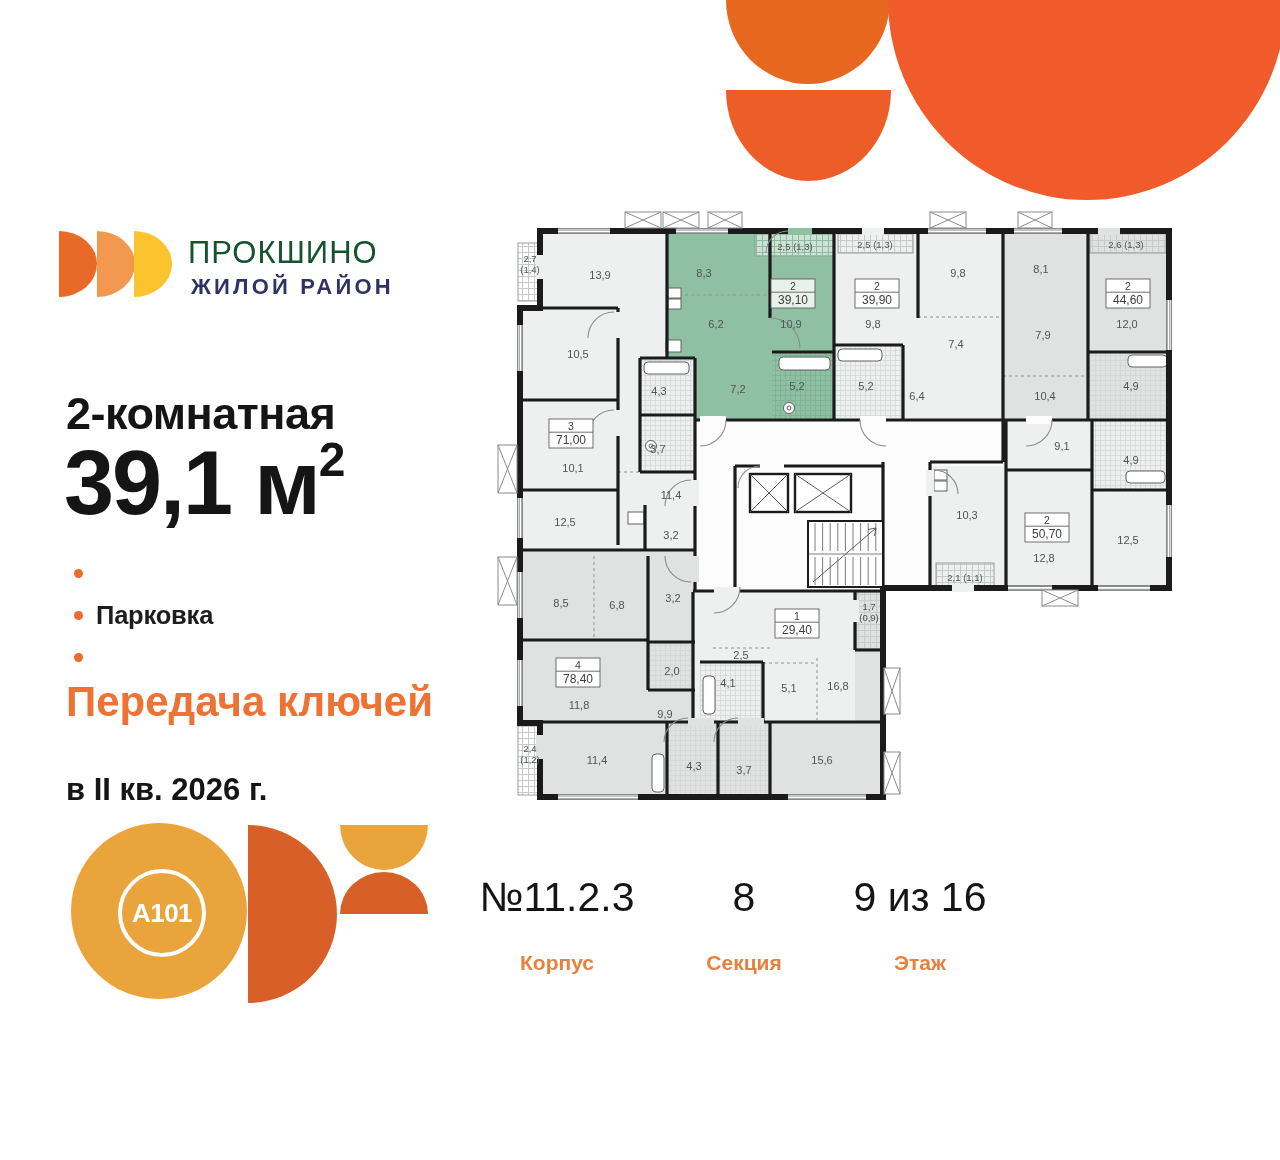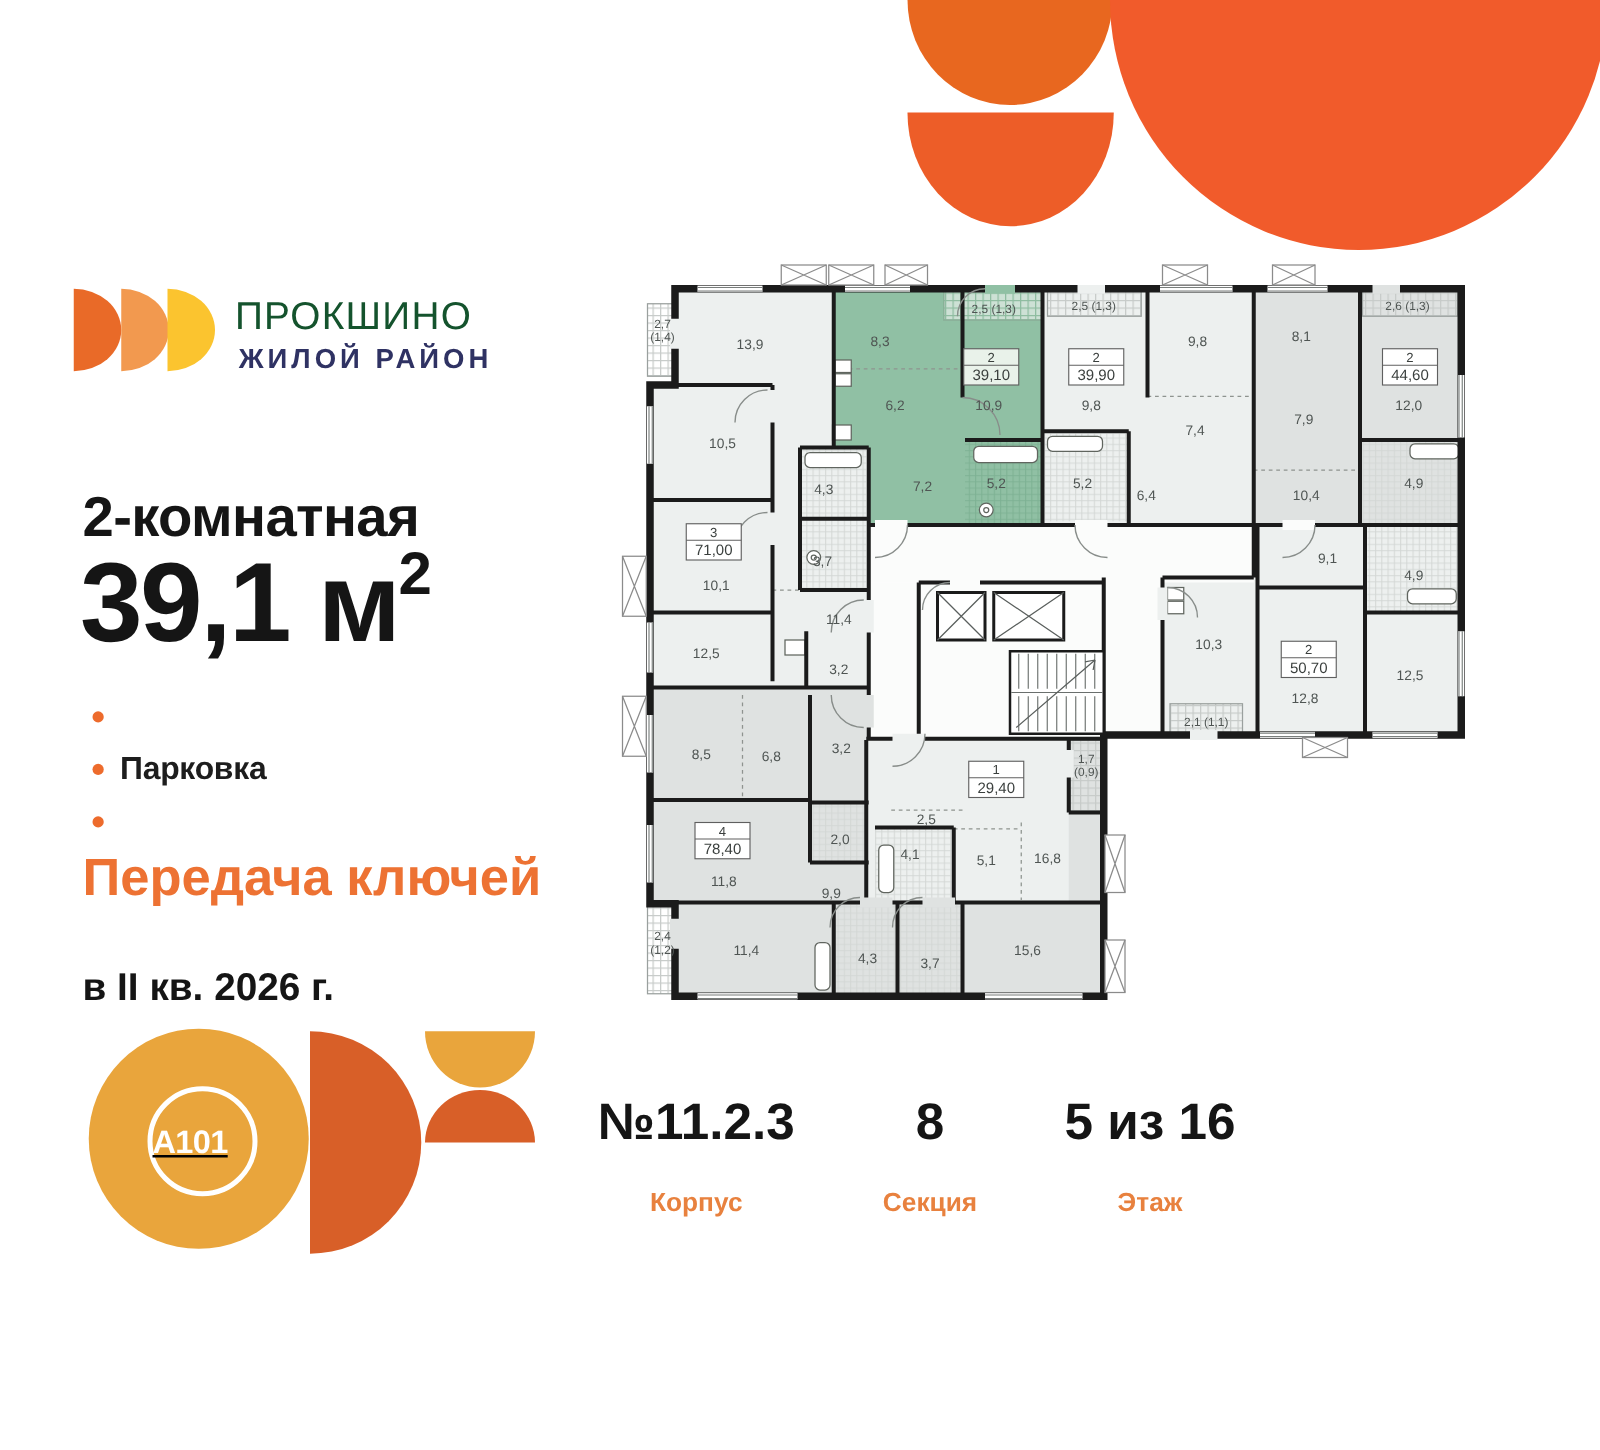--- a/index.html
+++ b/index.html
@@ -24,26 +24,26 @@
   
   #features{left:74px;top:552px;}
   .feature-row{display:flex;align-items:center;height:42px;}
   .bullet{width:9px;height:9px;border-radius:50%;background:#ED6B2C;margin-right:13px;flex:0 0 auto;}
   .feature-label{font-size:25.5px;font-weight:600;color:#1d1d1d;letter-spacing:-0.2px;}
   
   #handover-1{left:66px;top:678px;font-size:42px;font-weight:800;color:#ED7233;}
   #handover-2{left:66px;top:726px;font-size:31px;font-weight:800;color:#151515;margin-top:46px;}
   
   .stat{position:absolute;top:874px;transform:translateX(-50%);text-align:center;}
-  .stat-value{font-size:41px;font-weight:700;color:#151515;white-space:nowrap;}
+  .stat-value{font-size:41px;font-weight:400;color:#151515;white-space:nowrap;}
   .stat-label{margin-top:30px;font-size:21px;font-weight:700;color:#E8813E;}
   
   #a101-circle{left:71px;top:823px;width:176px;height:176px;border-radius:50%;background:#E9A53C;}
   #a101-ring{left:118px;top:869px;width:88px;height:88px;border-radius:50%;border:4.5px solid #fff;
-             display:flex;align-items:center;justify-content:flex-start;box-sizing:border-box;text-decoration:underline;}
+             display:flex;align-items:center;justify-content:center;box-sizing:border-box;}
   #a101-text{font-size:26px;font-weight:800;color:#fff;letter-spacing:-0.5px;}
   #a101-half{left:248px;top:825px;width:89px;height:178px;background:#D85F28;
              border-top-right-radius:89px 89px;border-bottom-right-radius:89px 89px;}
   #a101-dome-top{left:340px;top:825px;width:88px;height:45px;background:#E9A53C;
              border-bottom-left-radius:44px 45px;border-bottom-right-radius:44px 45px;}
   #a101-dome-bot{left:340px;top:872px;width:88px;height:42px;background:#D85F28;
              border-top-left-radius:44px 42px;border-top-right-radius:44px 42px;}
   
   text{font-family:"Liberation Sans",sans-serif;}
   .room-label{font-size:11px;fill:#4f5553;text-anchor:middle;}
@@ -85,21 +85,21 @@
 
 <div class="stat" style="left:557px">
   <div class="stat-value">№11.2.3</div>
   <div class="stat-label">Корпус</div>
 </div>
 <div class="stat" style="left:744px">
   <div class="stat-value">8</div>
   <div class="stat-label">Секция</div>
 </div>
 <div class="stat" style="left:920px">
-  <div class="stat-value">5 из 16</div>
+  <div class="stat-value">9 из 16</div>
   <div class="stat-label">Этаж</div>
 </div>
 
 <div class="abs" id="a101-circle"></div>
 <div class="abs" id="a101-ring">
   <span id="a101-text">A101</span>
 </div>
 <div class="abs" id="a101-half"></div>
 <div class="abs" id="a101-dome-top"></div>
 <div class="abs" id="a101-dome-bot"></div>

